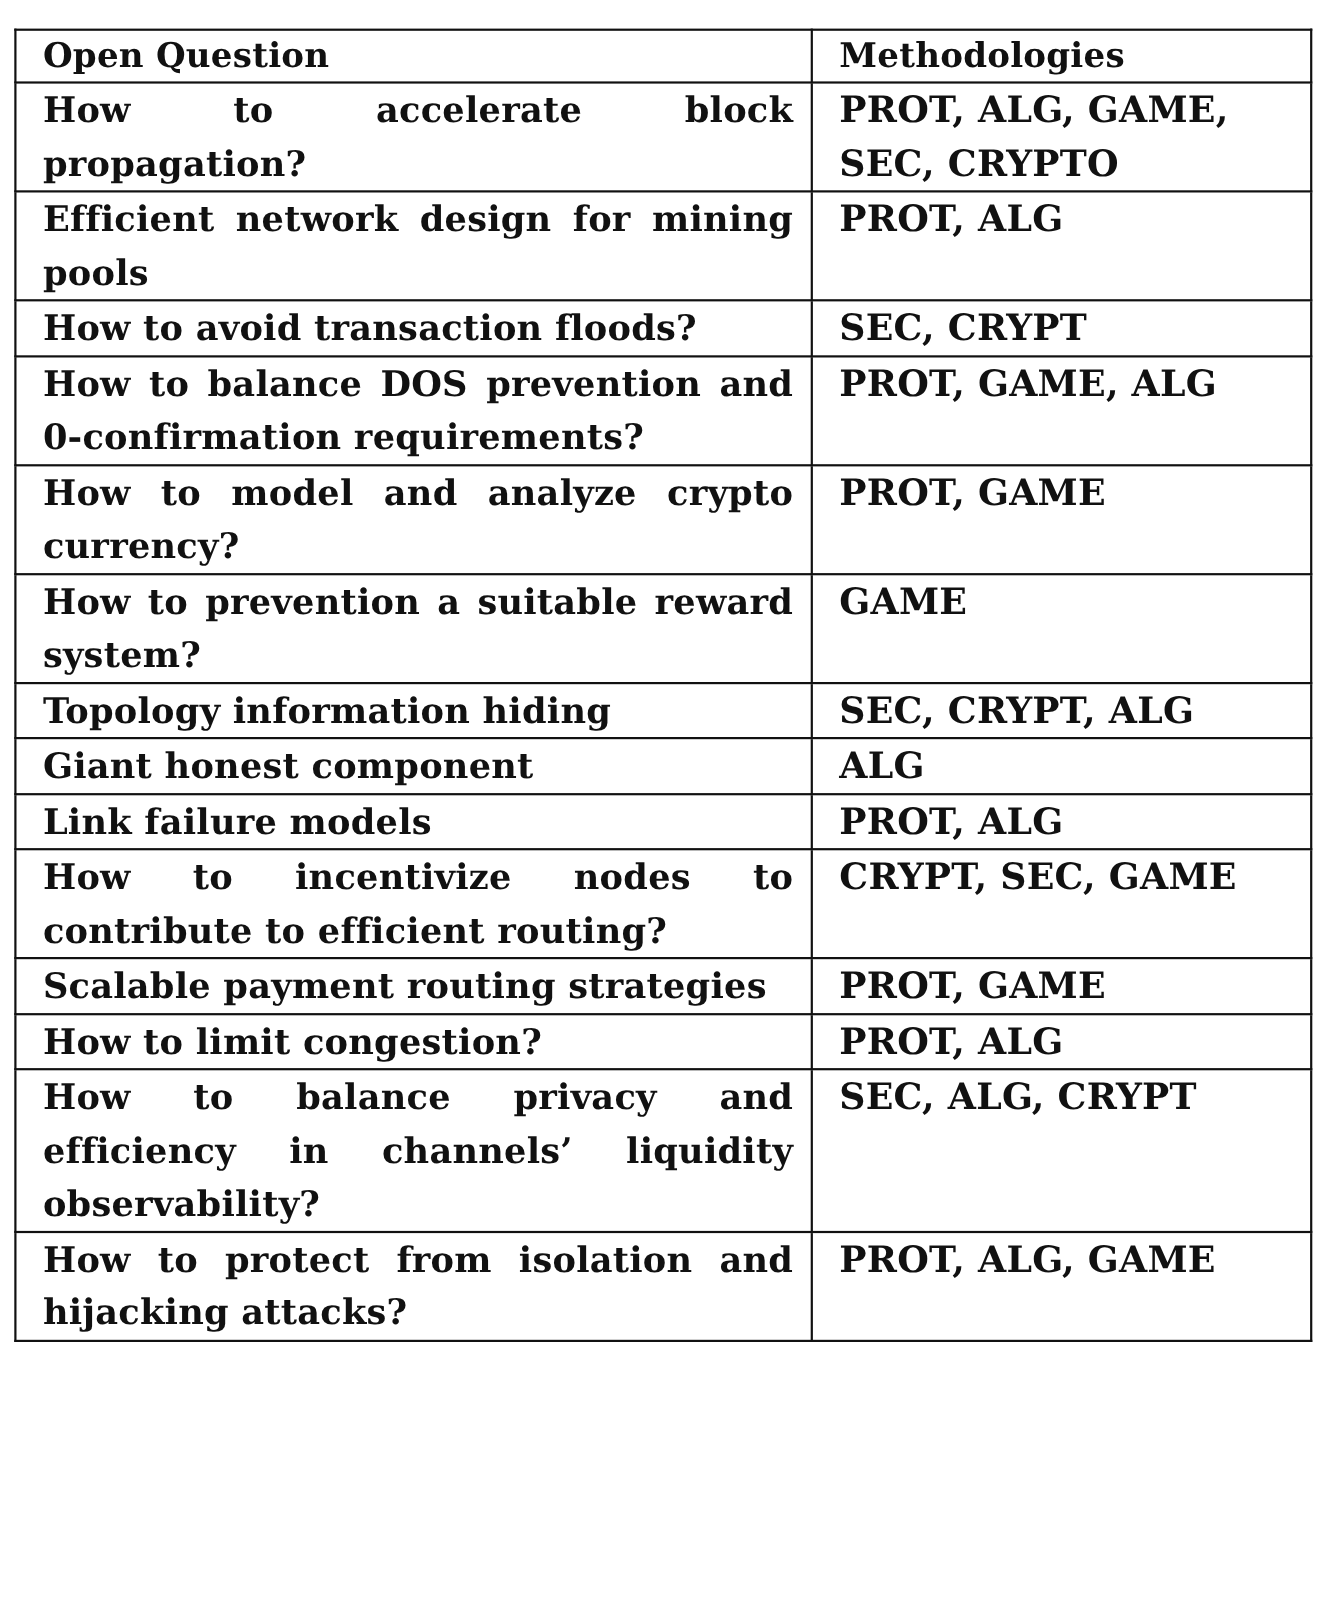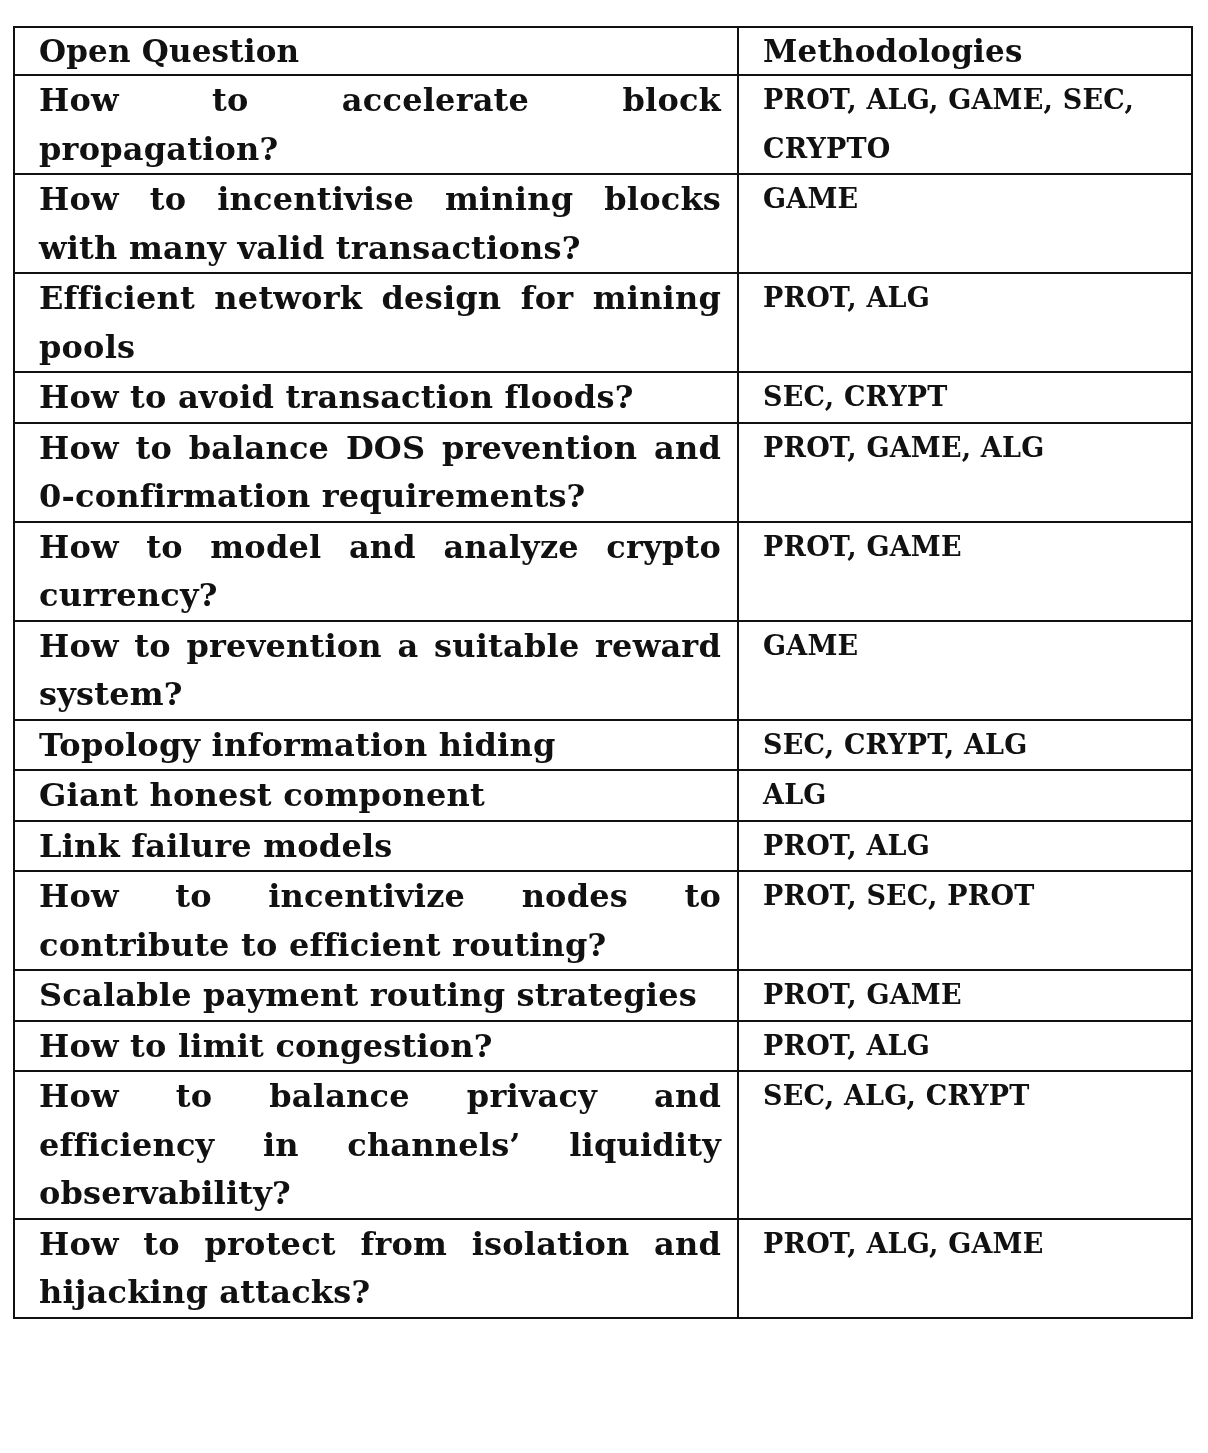--- a/index.html
+++ b/index.html
@@ -40,45 +40,41 @@
       text-align-last: left;
       font-size: 32px;
     }
     table.oq th {
       font-weight: bold;
       font-size: 31px;
       line-height: 46px;
       border-radius: 23px;
     }
     table.oq td.m {
-      font-size: 27px;
+      font-size: 33px;
     }
   </style>
 </head>
 <body>
 
 <table class="oq">
   <colgroup>
       <col class="c1">
       <col class="c2">
     </colgroup>
   <thead>
     <tr>
       <th>Open Question</th>
       <th>Methodologies</th>
     </tr>
   </thead>
   <tbody>
     <tr>
       <td class="q">How to accelerate block propagation?</td>
       <td class="m">PROT, ALG, GAME, SEC, CRYPTO</td>
-    </tr>
-    <tr>
-      <td class="q">How to incentivise mining blocks with many valid transactions?</td>
-      <td class="m">GAME</td>
     </tr>
     <tr>
       <td class="q">Efficient network design for mining pools</td>
       <td class="m">PROT, ALG</td>
     </tr>
     <tr>
       <td class="q">How to avoid transaction floods?</td>
       <td class="m">SEC, CRYPT</td>
     </tr>
     <tr>
@@ -100,21 +96,21 @@
     <tr>
       <td class="q">Giant honest component</td>
       <td class="m">ALG</td>
     </tr>
     <tr>
       <td class="q">Link failure models</td>
       <td class="m">PROT, ALG</td>
     </tr>
     <tr>
       <td class="q">How to incentivize nodes to contribute to efficient routing?</td>
-      <td class="m">PROT, SEC, PROT</td>
+      <td class="m">CRYPT, SEC, GAME</td>
     </tr>
     <tr>
       <td class="q">Scalable payment routing strategies</td>
       <td class="m">PROT, GAME</td>
     </tr>
     <tr>
       <td class="q">How to limit congestion?</td>
       <td class="m">PROT, ALG</td>
     </tr>
     <tr>

